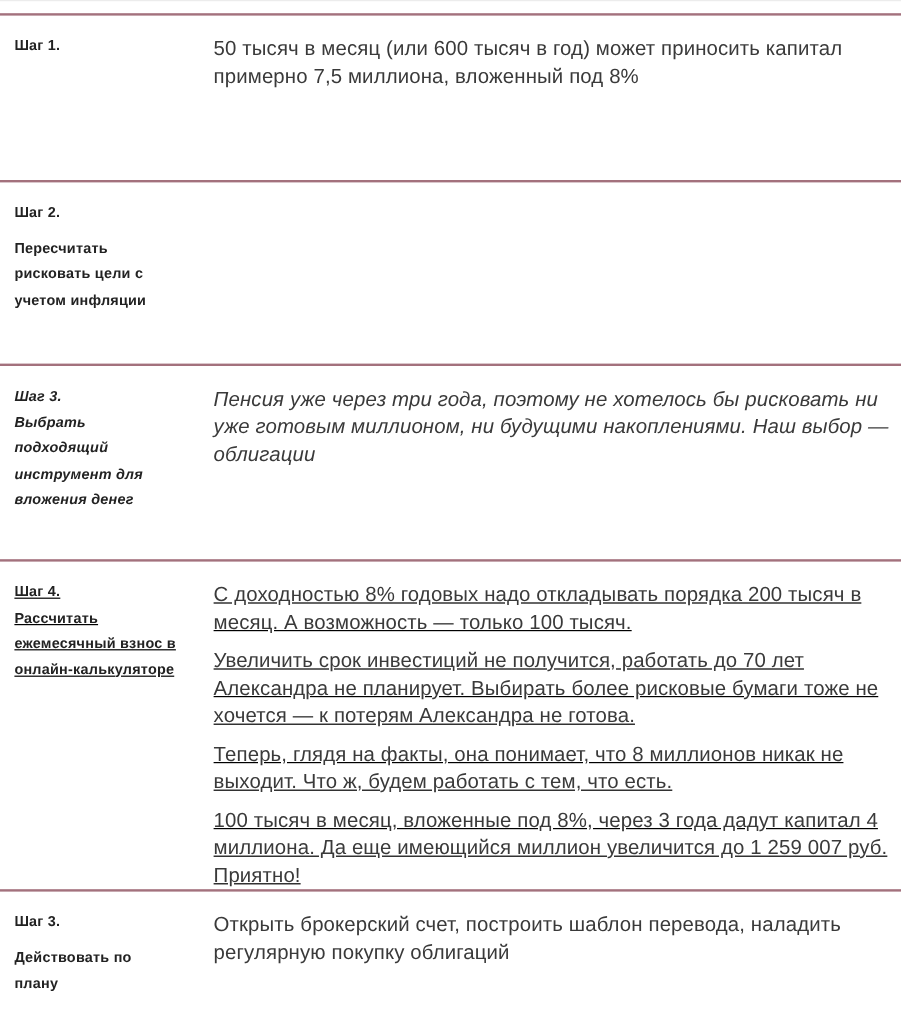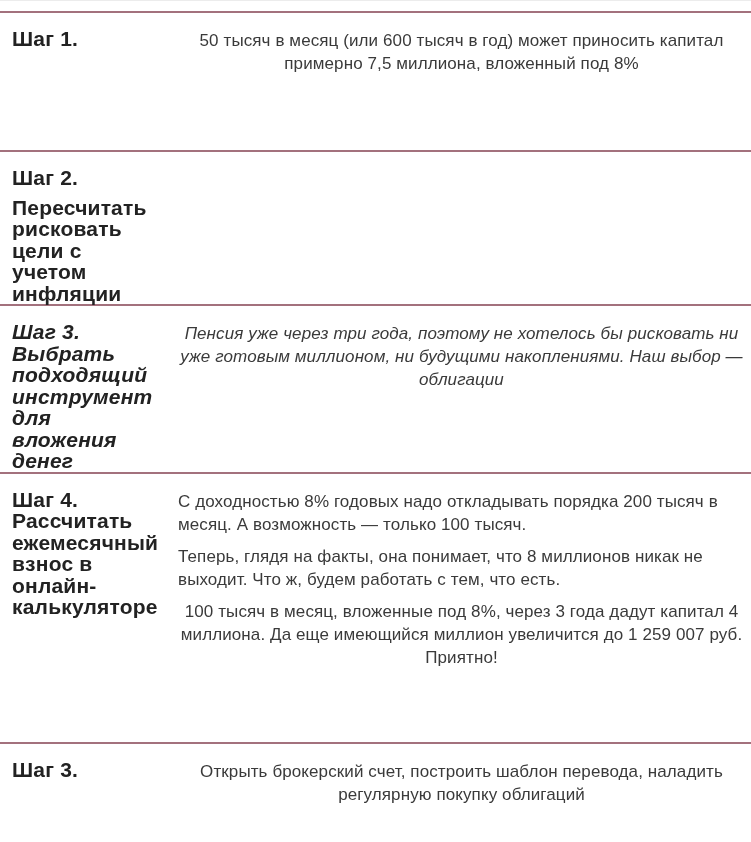--- a/index.html
+++ b/index.html
@@ -26,25 +26,25 @@
   .row{
     display:grid;
     grid-template-columns:136px 1fr;
     column-gap:30px;
     padding:15px 6px 0 12px;
     border-top:2px solid var(--divider);
   }
   .row.r1{min-height:139px;}
   .row.r2{min-height:153px;}
   .row.r3{min-height:163px;font-style:italic;}
-  .row.r4{min-height:270px;}
+  .row.r4{min-height:270px;text-decoration:underline;}
   .row.r5{min-height:103px;}
   .cell-left{
     color:var(--title);
-    font-size:21px;
+    font-size:12px;
     line-height:21.5px;
     letter-spacing:0.2px;
   }
   .step-num{
     font-weight:700;
   }
   .step-label{
     font-weight:600;
   }
   
@@ -52,21 +52,21 @@
   .row.r5 .step-label{margin-top:8px;}
   .cell-right{
     color:var(--body);
     font-size:17px;
     line-height:23px;
     letter-spacing:0.1px;
     padding-top:1px;
     max-width:570px;
   }
   .cell-right p{margin:0 0 9px 0;}
-  .cell-right p:last-child{margin-bottom:0;text-align:center;}
+  .cell-right p:last-child{margin-bottom:0;}
 </style>
 </head>
 <body>
 
 <div class="top-hairline"></div>
 
 <div class="steps-table">
 
   <section class="row r1">
     <div class="cell-left">
@@ -94,27 +94,29 @@
     </div>
   </section>
 
   <section class="row r4">
     <div class="cell-left">
       <div class="step-num">Шаг 4.</div>
       <div class="step-label">Рассчитать ежемесячный взнос в онлайн-калькуляторе</div>
     </div>
     <div class="cell-right">
       <p>С доходностью 8% годовых надо откладывать порядка 200 тысяч в месяц. А возможность — только 100 тысяч.</p>
+      <p>Увеличить срок инвестиций не получится, работать до 70 лет Александра не планирует. Выбирать более рисковые бумаги тоже не хочется — к потерям Александра не готова.</p>
       <p>Теперь, глядя на факты, она понимает, что 8 миллионов никак не выходит. Что ж, будем работать с тем, что есть.</p>
       <p>100 тысяч в месяц, вложенные под 8%, через 3 года дадут капитал 4 миллиона. Да еще имеющийся миллион увеличится до 1 259 007 руб. Приятно!</p>
     </div>
   </section>
 
   <section class="row r5">
     <div class="cell-left">
       <div class="step-num">Шаг 3.</div>
+      <div class="step-label">Действовать по плану</div>
     </div>
     <div class="cell-right">
       <p>Открыть брокерский счет, построить шаблон перевода, наладить регулярную покупку облигаций</p>
     </div>
   </section>
 
 </div>
 
 </body></html>

